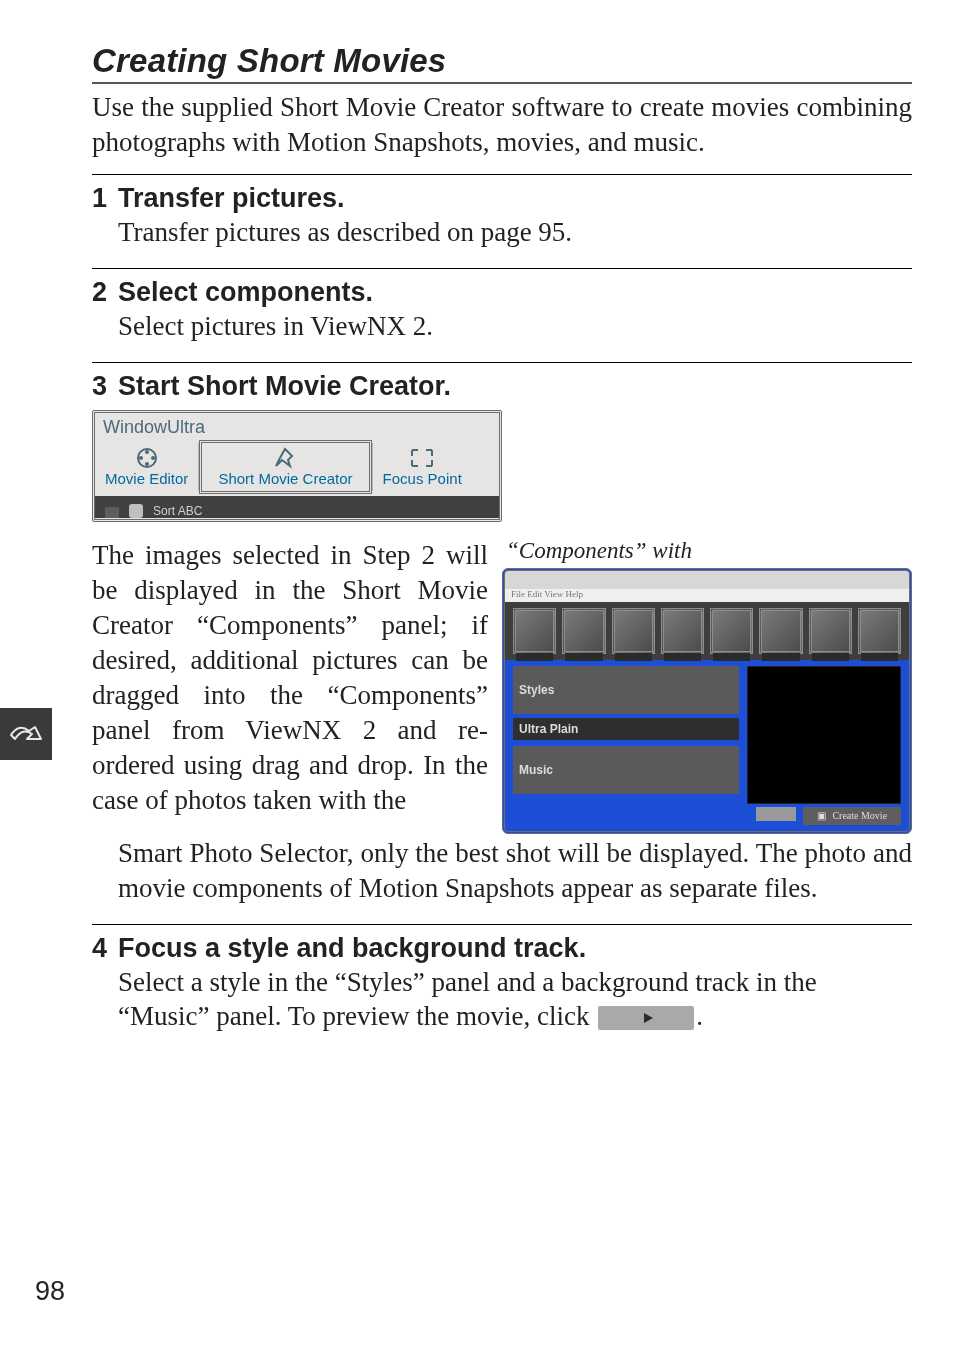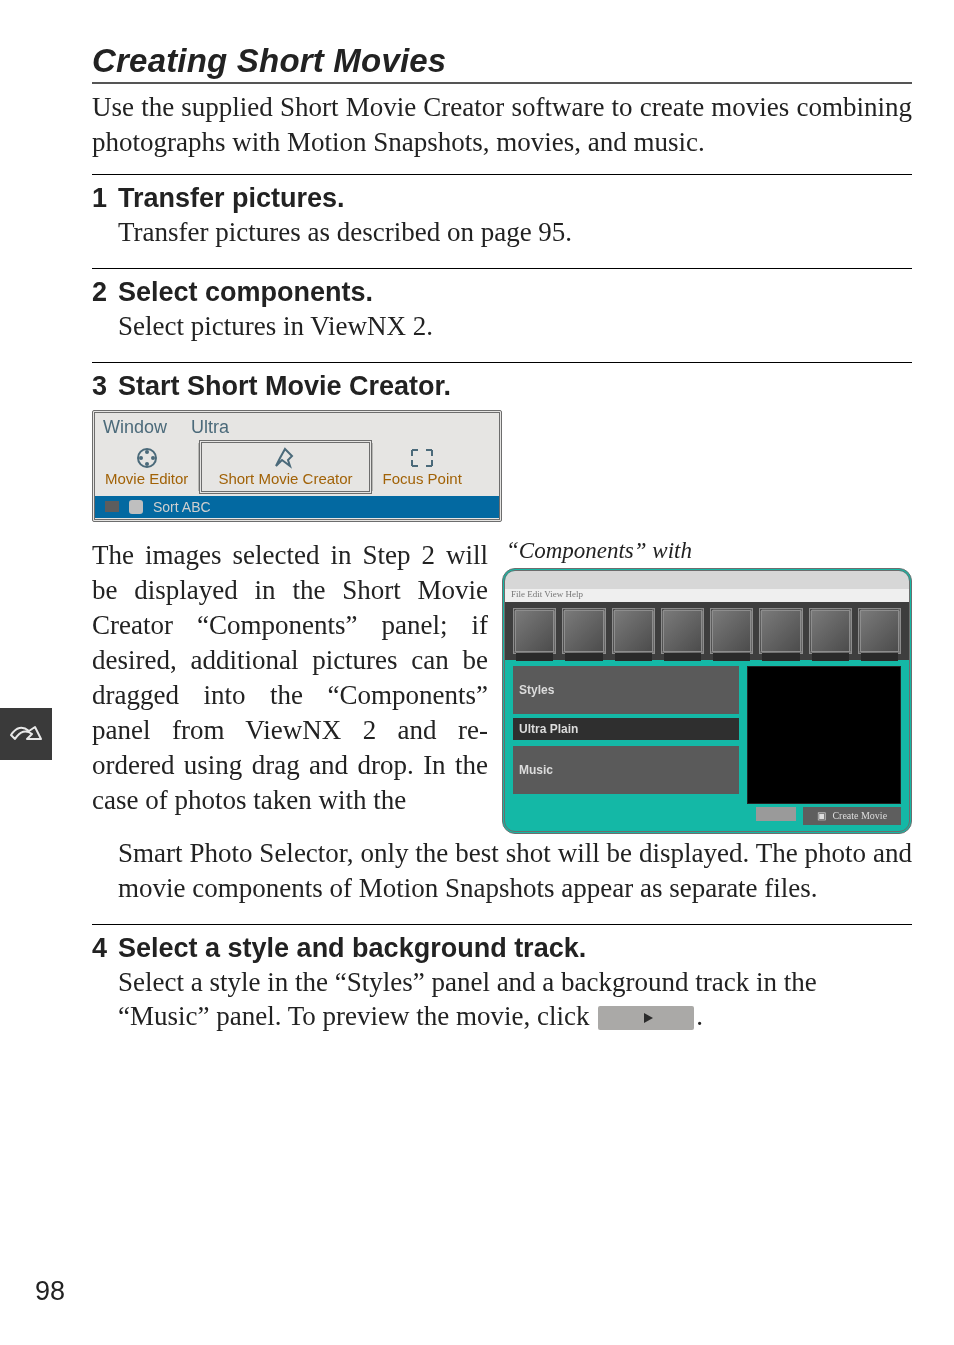--- a/index.html
+++ b/index.html
@@ -12,30 +12,30 @@
   .firststep{margin-top:14px}
   .stepline{position:relative;padding-left:26px}
   .num{position:absolute;left:0;top:0;font-family:"Segoe UI",Arial,sans-serif;font-weight:700;font-size:27px}
   .steptitle{font-family:"Segoe UI",Arial,sans-serif;font-weight:700;font-size:27px}
   .stepdesc{font-size:27px;line-height:1.25;margin-top:2px;padding-left:26px}
   .cols{display:flex;gap:14px;margin-top:8px}
   .cols .left{flex:1;font-size:27px;line-height:1.3;text-align:justify}
   .cols .right{width:410px;flex:none}
   .cap{font-style:italic;font-size:23px;margin:0 0 4px 4px}
   .tb{border:3px double #6d6d6d;background:#e6e5e3;height:106px;border-radius:2px;overflow:hidden;position:relative}
-  .tb-menu{display:flex;gap:24px;padding:4px 8px 0 8px;color:#4b6a7a;font-family:"Segoe UI",Arial,sans-serif;font-size:18px}
+  .tb-menu{display:flex;padding:4px 8px 0 8px;color:#4b6a7a;font-family:"Segoe UI",Arial,sans-serif;font-size:18px}
   .tb-row{display:flex;align-items:center;height:58px}
-  .tb-cell{flex:0 0 auto;text-align:center;padding:0 10px;color:#a16207;font-family:"Segoe UI",Arial,sans-serif;font-size:15px}
+  .tb-cell{flex:0 0 auto;text-align:center;padding:0 10px;color:#0369a1;font-family:"Segoe UI",Arial,sans-serif;font-size:15px}
   .tb-sep{width:1px;height:48px;background:#b7b7b4}
   .tb-inner{border:3px double #6d6d6d;display:flex;align-items:center;height:48px;padding:0 8px}
   .tb-ico{display:block;margin:0 auto 1px auto}
-  .tb-row2{display:flex;align-items:center;height:22px;background:#0369a1;color:#cfcfcf;font-family:"Segoe UI",Arial,sans-serif;font-size:14px;padding-left:10px;gap:10px}
+  .tb-row2{display:flex;align-items:flex-end;height:22px;background:#404040;color:#cfcfcf;font-family:"Segoe UI",Arial,sans-serif;font-size:12px;padding-left:10px;gap:10px}
   .tb-sq{width:14px;height:11px;background:#5d5d5d;display:inline-block}
   .tb-gear{width:14px;height:14px;background:#bfbfbf;border-radius:3px;display:inline-block}
-  .smc{border:3px double #6d6d6d;background:#14b8a6;position:relative;height:260px;border-radius:13px;overflow:hidden;margin-top:2px}
+  .smc{border:3px double #6d6d6d;background:#1d4ed8;position:relative;height:260px;border-radius:6px;overflow:hidden;margin-top:2px}
   .smc-top{height:18px;background:#d7d7d7}
   .smc-menu{height:13px;background:#efefef;font-size:9px;color:#777;padding-left:6px}
   .smc-thumbs{display:flex;gap:6px;padding:6px 8px;background:#3e3e3e}
   .thumb{width:44px;height:40px;border:3px double #8d8d8d;background:linear-gradient(135deg,#7a7a7a,#4c4c4c);position:relative}
   .thumb::after{content:"";position:absolute;left:0;right:0;bottom:-10px;height:8px;background:#2a2a2a}
   .smc-body{display:flex;height:150px}
   .smc-left{width:56%;padding:6px 8px;color:#dcdcdc;font-family:"Segoe UI",Arial,sans-serif;font-size:12px}
   .smc-label{background:#5a5a5a;padding:17px 6px;font-weight:700;margin-bottom:4px}
   .smc-plain{background:#2f2f2f;padding:4px 6px;margin-bottom:6px}
   .smc-plain b{font-weight:700}
@@ -167,21 +167,21 @@
         </div>
       </div>
     </div>
 
     <div class="after">Smart Photo Selector, only the best shot will be displayed. The photo and movie components of Motion Snapshots appear as separate files.</div>
   </div>
 
   <div class="step">
     <div class="stepline">
       <span class="num">4</span>
-      <span class="steptitle">Select a style and background track.</span>
+      <span class="steptitle">Focus a style and background track.</span>
     </div>
     <div class="stepdesc">
       <span>Select a style in the “Styles” panel and a background track in the “Music” panel. To preview the movie, click </span><span class="playchip"></span><span>.</span>
     </div>
   </div>
 </div>
 
 <div class="pgnum">98</div>
 
 </body></html>

